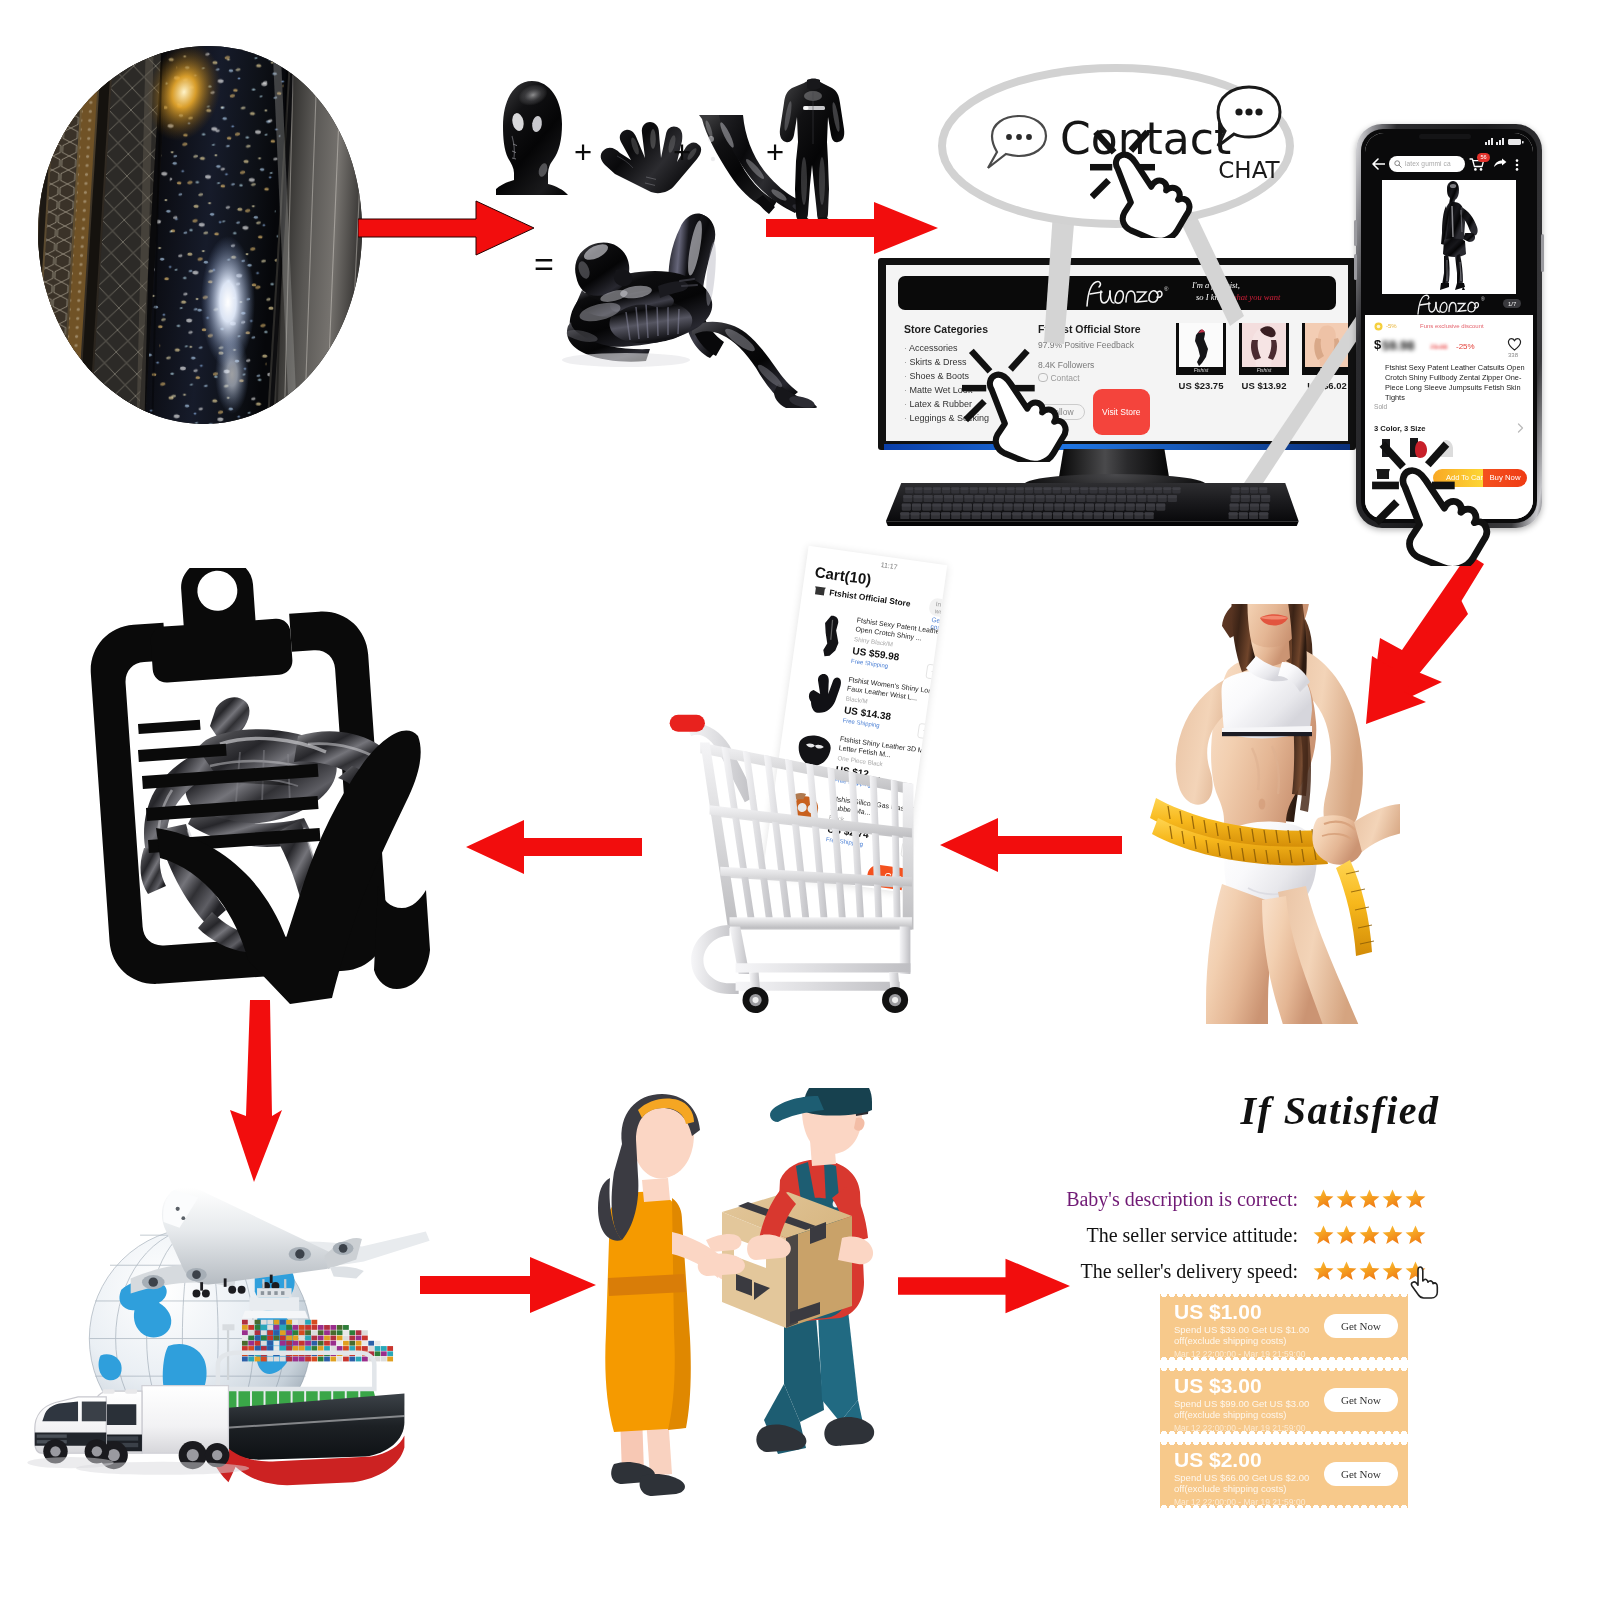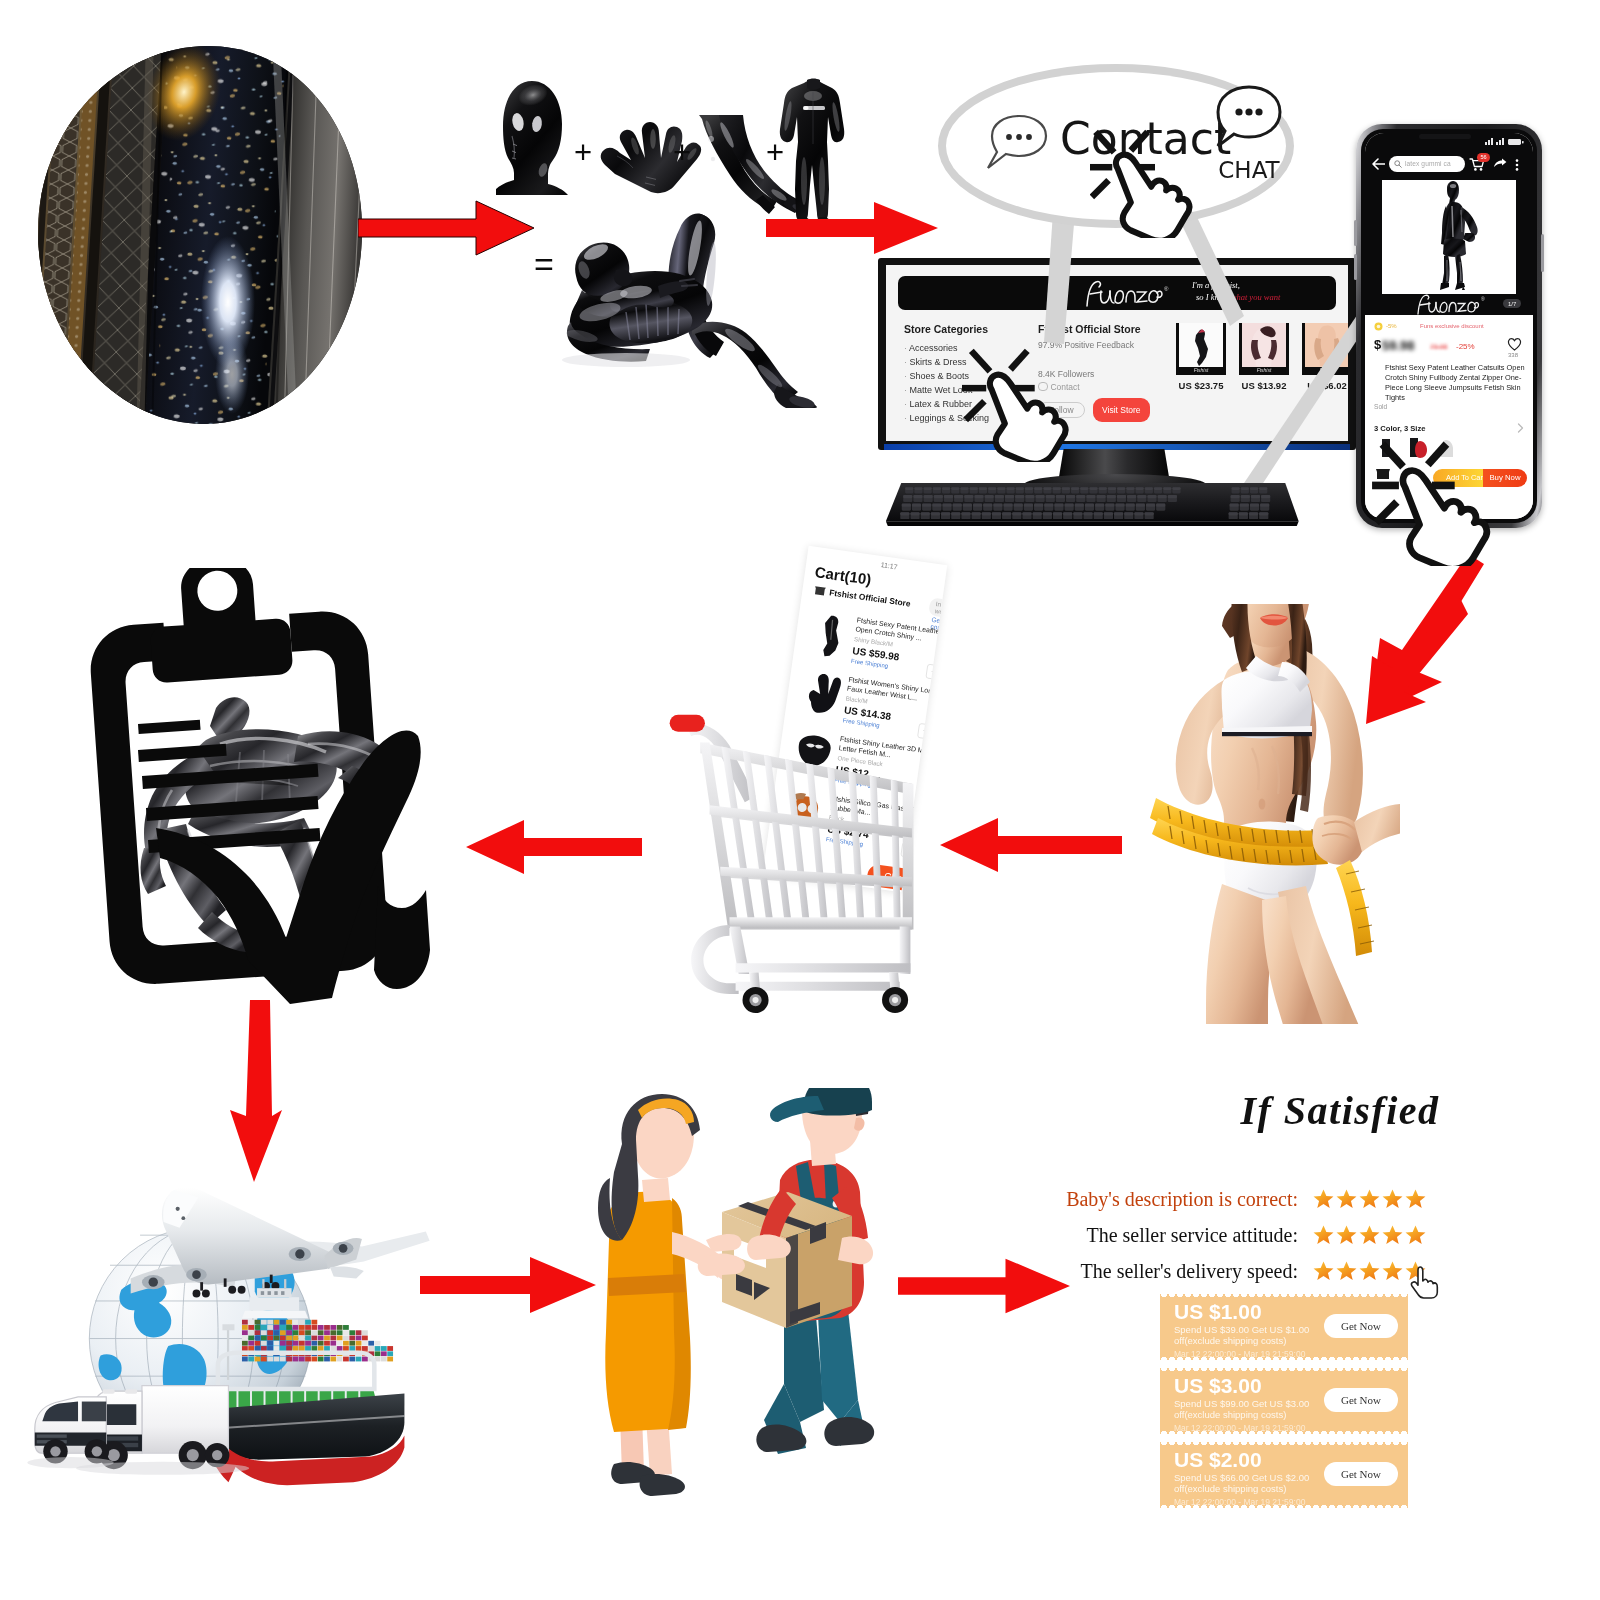--- a/index.html
+++ b/index.html
@@ -336,28 +336,28 @@
           <div><span style="color:#999">·</span> <span>Shoes &amp; Boots</span></div>
           <div><span style="color:#999">·</span> <span>Matte Wet Look</span></div>
           <div><span style="color:#999">·</span> <span>Latex &amp; Rubber</span></div>
           <div><span style="color:#999">·</span> <span>Leggings &amp; Socking</span></div>
         </div>
       </div>
 
       <div class="abs" style="left:152px;top:58px;width:126px">
         <div style="font-size:10.5px;font-weight:bold;color:#1c1c1c">Ftshist Official Store</div>
         <div style="font-size:8.5px;color:#777;margin-top:5px">97.9% Positive Feedback</div>
-        <div style="font-size:8.5px;color:#777;margin-top:19px">8.4K Followers</div>
+        <div style="font-size:8.5px;color:#777;margin-top:10px">8.4K Followers</div>
         <div style="font-size:8.5px;color:#999;margin-top:3px">
           <span style="display:inline-block;width:8px;height:7px;border:1px solid #bbb;border-radius:4px;vertical-align:-1px"></span>
           <span>Contact</span>
         </div>
         <div style="margin-top:6px">
           <span style="display:inline-block;font-size:8.5px;color:#888;border:1px solid #ccc;border-radius:9px;padding:2px 10px">Follow</span>
-          <span style="display:inline-block;font-size:8.5px;color:#fff;background:#f4443c;border-radius:9px;padding:7px 9px;margin-left:4px">Visit Store</span>
+          <span style="display:inline-block;font-size:8.5px;color:#fff;background:#f4443c;border-radius:9px;padding:18px 9px;margin-left:4px">Visit Store</span>
         </div>
       </div>
 
       <div class="abs" style="left:290px;top:58px;width:170px;display:flex;gap:13px">
         <div style="width:50px">
           <div style="width:50px;height:52px;background:#0c0c0c;position:relative">
             <div style="position:absolute;left:3px;top:0;width:44px;height:44px;background:#fbfbfb"></div>
             <svg style="position:absolute;left:12px;top:4px" width="26" height="40" viewBox="0 0 26 40">
               <path d="M12 3 C15 2 17 4 17 7 L16 12 L20 22 L18 30 L14 36 L11 39 L9 35 L12 29 L10 21 L7 14 L8 8 Z" fill="#151518"></path>
               <path d="M10 6 l4 -4 l3 3" fill="#c0304a"></path>
@@ -1743,21 +1743,21 @@
     </g>
   </svg>
 
   <div class="abs" style="left:1032px;top:1088px;width:560px;height:464px">
     <div class="abs" style="left:0;top:0;width:556px;text-align:center;font-family:'Liberation Serif',serif;font-weight:bold;font-style:italic;color:#111">
       <div style="font-size:40px;letter-spacing:1.5px;line-height:46px;padding-left:60px">If Satisfied</div>
     </div>
 
     <div class="abs" style="left:28px;top:100px;width:430px">
       <div style="height:36px;white-space:nowrap">
-        <span style="display:inline-block;width:238px;text-align:right;font-family:'Liberation Serif',serif;font-size:20px;color:#c2410c;vertical-align:middle">Baby's description is correct:</span>
+        <span style="display:inline-block;width:238px;text-align:right;font-family:'Liberation Serif',serif;font-size:20px;color:#701a75;vertical-align:middle">Baby's description is correct:</span>
         <span style="margin-left:10px"><svg width="23" height="23" viewBox="0 0 33 32" style="display:inline-block;vertical-align:middle">
               <defs>
                 <linearGradient id="stg" x1="0" y1="0" x2=".6" y2="1">
                   <stop offset="0" stop-color="#fbc94a"></stop>
                   <stop offset=".45" stop-color="#f6a623"></stop>
                   <stop offset="1" stop-color="#ef7a14"></stop>
                 </linearGradient>
               </defs>
               <path d="M16.5 1.6 L20.6 11 L30.8 11.6 L22.9 18.2 L25.4 28.2 L16.5 22.6 L7.6 28.2 L10.1 18.2 L2.2 11.6 L12.4 11 Z" fill="url(#stg)"></path>
             </svg><svg width="23" height="23" viewBox="0 0 33 32" style="display:inline-block;vertical-align:middle">

